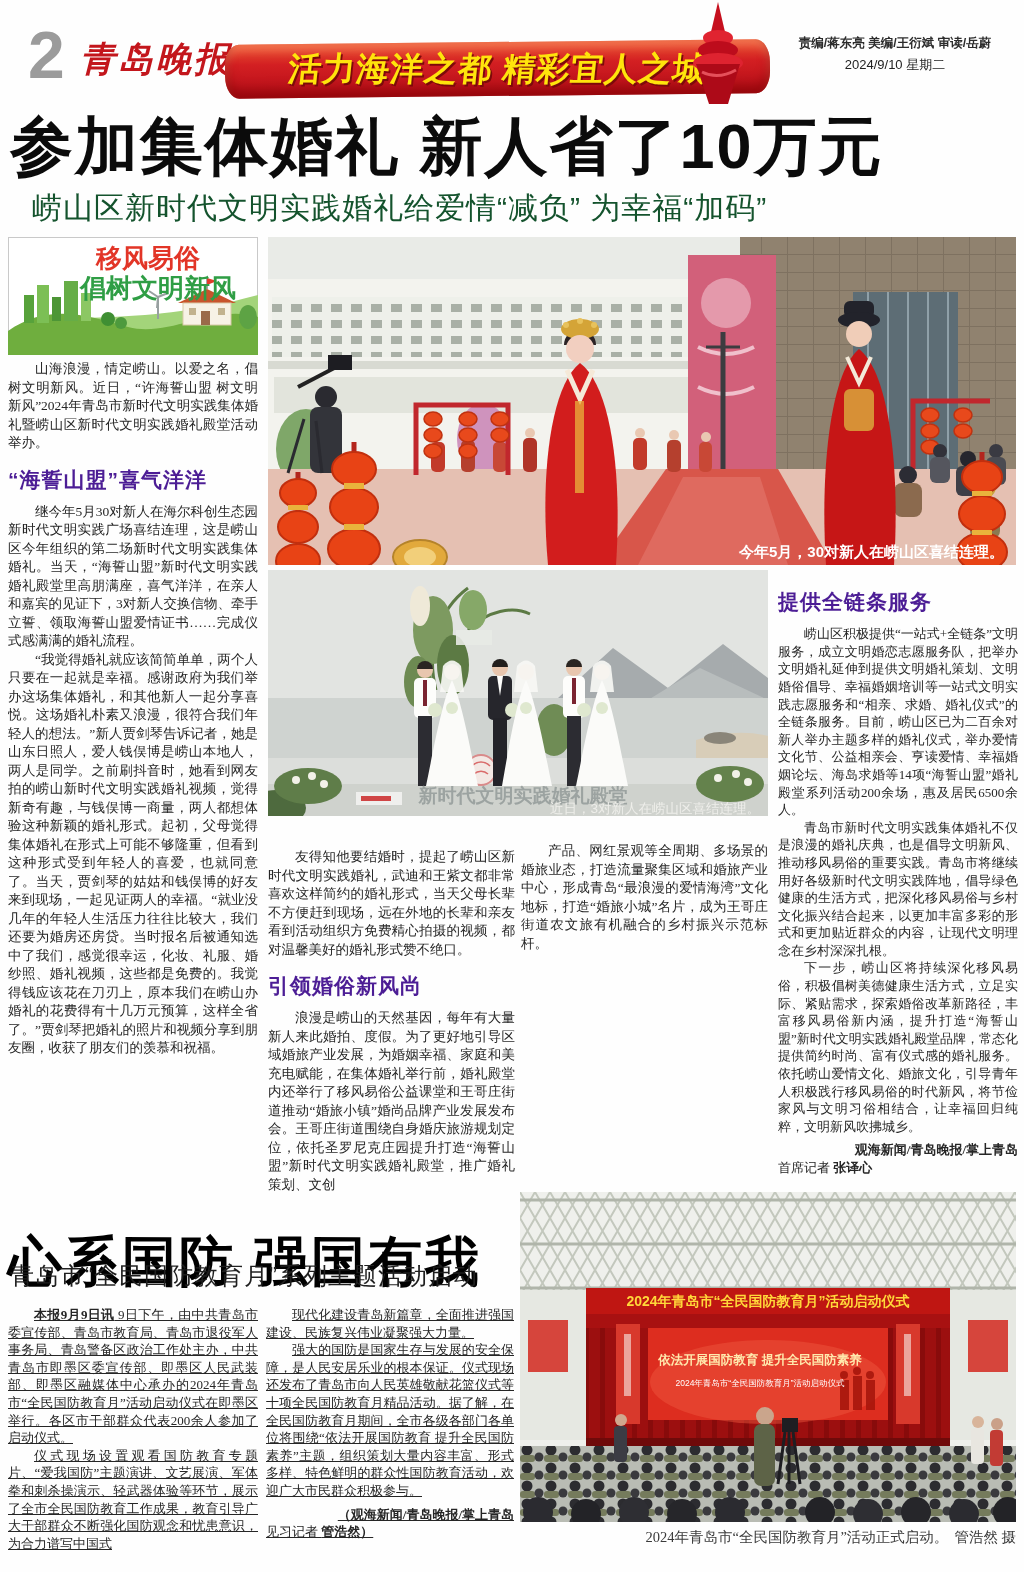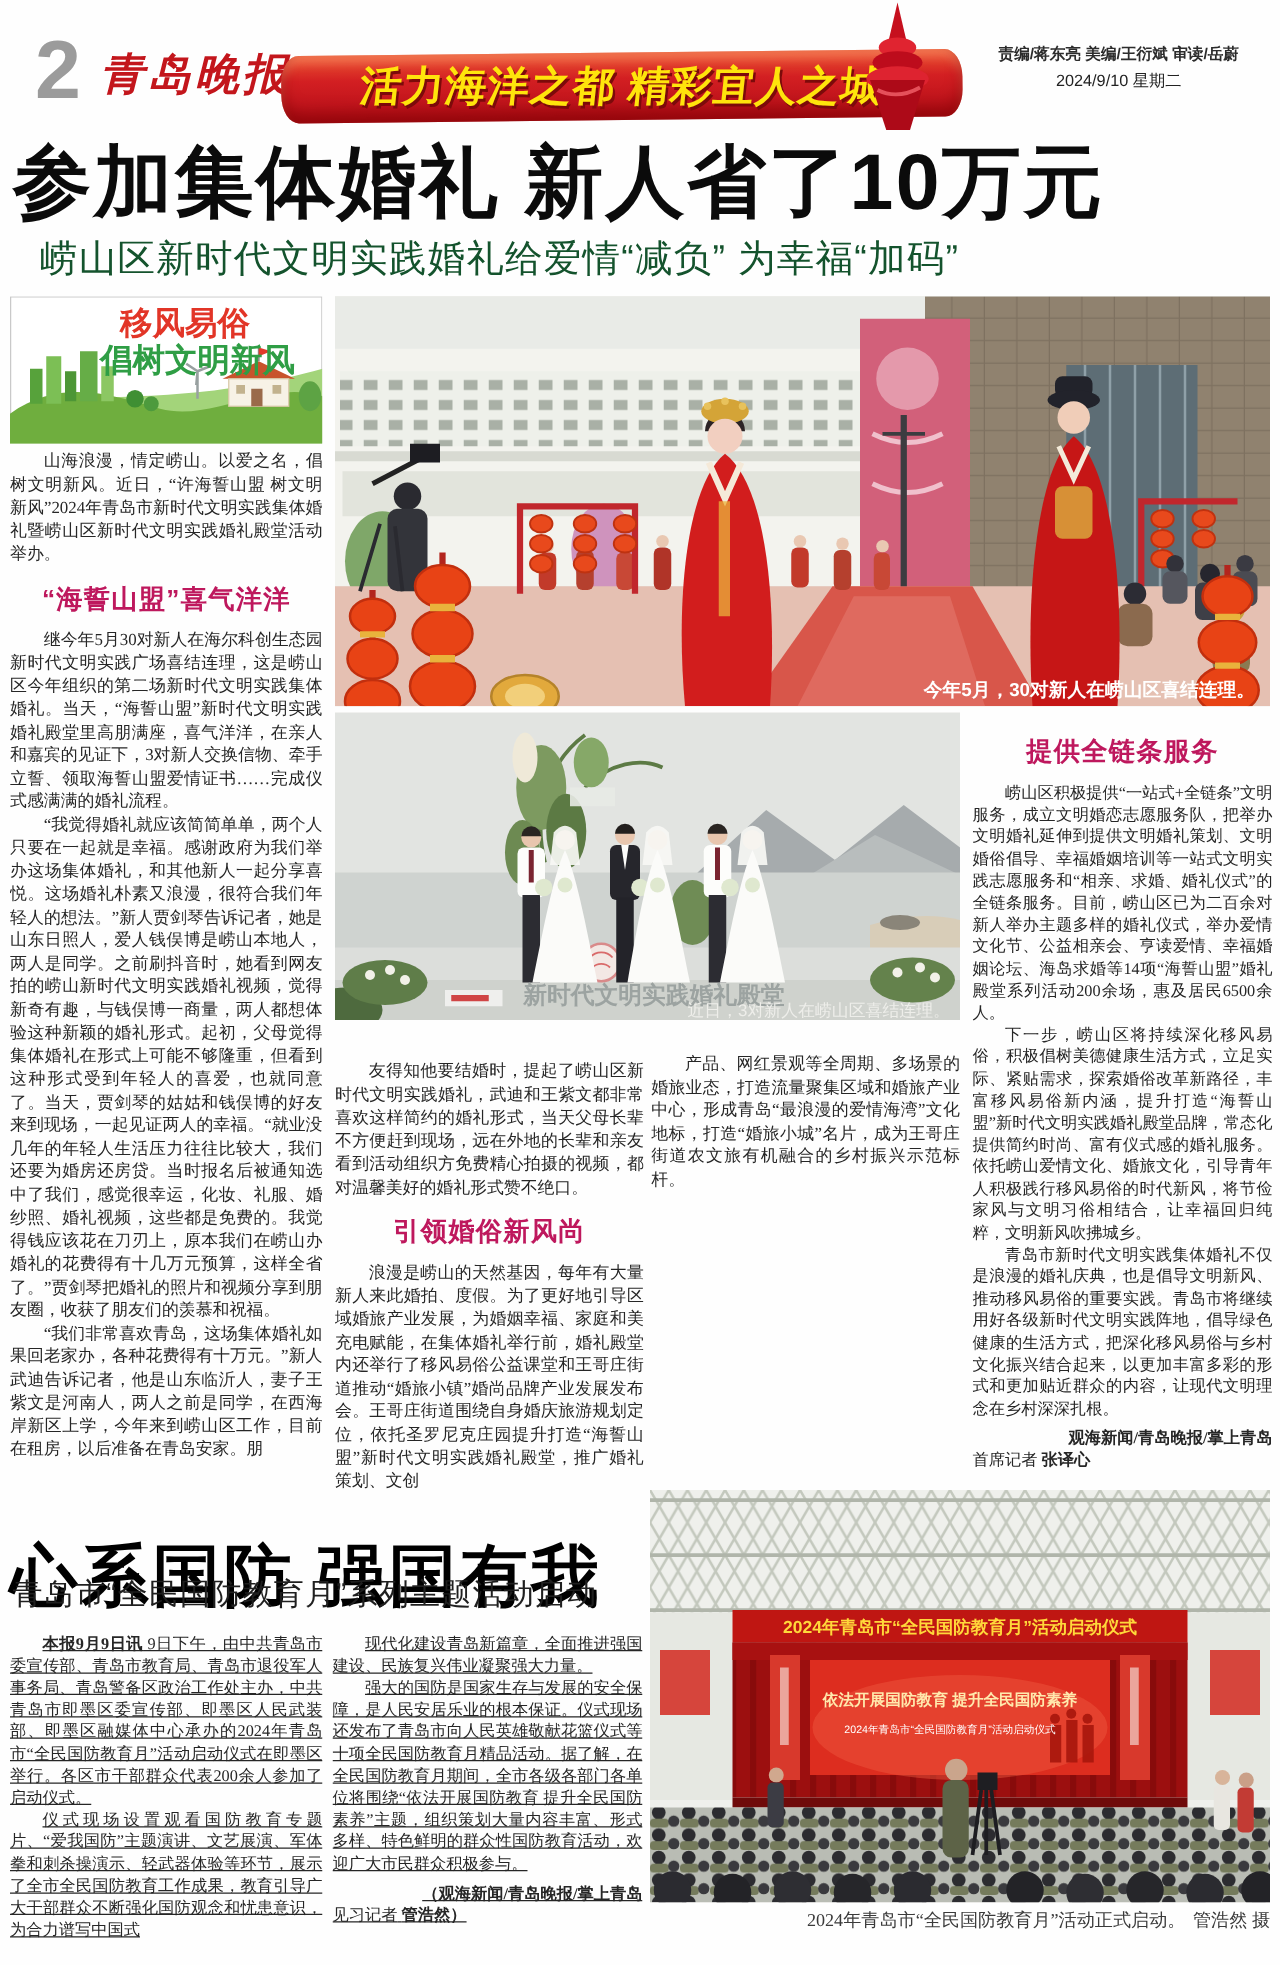--- a/index.html
+++ b/index.html
@@ -24,21 +24,21 @@
 
   
   .headline{position:absolute;left:10px;top:112px;width:1008px;white-space:nowrap;
             font:900 63px/1.08 "Liberation Sans",sans-serif;color:#0b0b0b;letter-spacing:2px;}
   .subheadline{position:absolute;left:12px;top:190px;width:1000px;white-space:nowrap;
             font:400 30px/1.2 "Liberation Sans",sans-serif;color:#14532d;letter-spacing:1px;padding-left:20px;}
 
   
   .col{position:absolute;text-align:justify;font-size:13.5px;line-height:18.5px;color:#262626;overflow:hidden;}
   .col p{margin:0;text-indent:2em;}
-  .subhead{font:700 21px/1.2 "Liberation Sans",sans-serif;color:#be185d;text-align:center;
+  .subhead{font:700 21px/1.2 "Liberation Sans",sans-serif;color:#4c1d95;
            text-indent:0 !important;margin:14px 0 11px !important;letter-spacing:1px;}
   .byline{margin-top:6px !important;text-indent:0 !important;}
   .byline .media{display:block;text-align:right;font-weight:700;}
   .byline .name{font-weight:700;}
   .lead-label{font-weight:700;}
 
   .photo{position:absolute;overflow:hidden;background:#e8e8e4;}
   .photo svg{display:block;}
 
   
@@ -330,38 +330,37 @@
       <text x="255" y="232" text-anchor="middle" font-size="19" font-weight="bold" fill="#9aa19f" opacity="0.95">新时代文明实践婚礼殿堂</text>
       <text x="492" y="243" text-anchor="end" font-size="13.5" fill="#eeeeea">近日，3对新人在崂山区喜结连理。</text>
     </svg>
   </div>
 
   <div class="col" style="left:8px;top:360px;width:250px;height:832px;">
     <p>山海浪漫，情定崂山。以爱之名，倡树文明新风。近日，“许海誓山盟  树文明新风”2024年青岛市新时代文明实践集体婚礼暨崂山区新时代文明实践婚礼殿堂活动举办。</p>
     <p class="subhead">“海誓山盟”喜气洋洋</p>
     <p>继今年5月30对新人在海尔科创生态园新时代文明实践广场喜结连理，这是崂山区今年组织的第二场新时代文明实践集体婚礼。当天，“海誓山盟”新时代文明实践婚礼殿堂里高朋满座，喜气洋洋，在亲人和嘉宾的见证下，3对新人交换信物、牵手立誓、领取海誓山盟爱情证书……完成仪式感满满的婚礼流程。</p>
     <p>“我觉得婚礼就应该简简单单，两个人只要在一起就是幸福。感谢政府为我们举办这场集体婚礼，和其他新人一起分享喜悦。这场婚礼朴素又浪漫，很符合我们年轻人的想法。”新人贾剑琴告诉记者，她是山东日照人，爱人钱俣博是崂山本地人，两人是同学。之前刷抖音时，她看到网友拍的崂山新时代文明实践婚礼视频，觉得新奇有趣，与钱俣博一商量，两人都想体验这种新颖的婚礼形式。起初，父母觉得集体婚礼在形式上可能不够隆重，但看到这种形式受到年轻人的喜爱，也就同意了。当天，贾剑琴的姑姑和钱俣博的好友来到现场，一起见证两人的幸福。“就业没几年的年轻人生活压力往往比较大，我们还要为婚房还房贷。当时报名后被通知选中了我们，感觉很幸运，化妆、礼服、婚纱照、婚礼视频，这些都是免费的。我觉得钱应该花在刀刃上，原本我们在崂山办婚礼的花费得有十几万元预算，这样全省了。”贾剑琴把婚礼的照片和视频分享到朋友圈，收获了朋友们的羡慕和祝福。</p>
-    <p>“我们非常喜欢青岛，这场集体婚礼如果回老家办，各种花费得有十万元。”新人武迪告诉记者，他是山东临沂人，妻子王紫文是河南人，两人之前是同学，在西海岸新区上学，今年来到崂山区工作，目前在租房，以后准备在青岛安家。朋</p>
   </div>
 
   <div class="col" style="left:268px;top:848px;width:247px;height:344px;">
     <p>友得知他要结婚时，提起了崂山区新时代文明实践婚礼，武迪和王紫文都非常喜欢这样简约的婚礼形式，当天父母长辈不方便赶到现场，远在外地的长辈和亲友看到活动组织方免费精心拍摄的视频，都对温馨美好的婚礼形式赞不绝口。</p>
     <p class="subhead">引领婚俗新风尚</p>
     <p>浪漫是崂山的天然基因，每年有大量新人来此婚拍、度假。为了更好地引导区域婚旅产业发展，为婚姻幸福、家庭和美充电赋能，在集体婚礼举行前，婚礼殿堂内还举行了移风易俗公益课堂和王哥庄街道推动“婚旅小镇”婚尚品牌产业发展发布会。王哥庄街道围绕自身婚庆旅游规划定位，依托圣罗尼克庄园提升打造“海誓山盟”新时代文明实践婚礼殿堂，推广婚礼策划、文创</p>
   </div>
 
   <div class="col" style="left:521px;top:842px;width:247px;height:350px;">
     <p>产品、网红景观等全周期、多场景的婚旅业态，打造流量聚集区域和婚旅产业中心，形成青岛“最浪漫的爱情海湾”文化地标，打造“婚旅小城”名片，成为王哥庄街道农文旅有机融合的乡村振兴示范标杆。</p>
   </div>
 
   <div class="col" style="left:778px;top:575px;width:240px;height:618px;font-size:13px;line-height:17.6px;">
     <p class="subhead">提供全链条服务</p>
     <p>崂山区积极提供“一站式+全链条”文明服务，成立文明婚恋志愿服务队，把举办文明婚礼延伸到提供文明婚礼策划、文明婚俗倡导、幸福婚姻培训等一站式文明实践志愿服务和“相亲、求婚、婚礼仪式”的全链条服务。目前，崂山区已为二百余对新人举办主题多样的婚礼仪式，举办爱情文化节、公益相亲会、亨读爱情、幸福婚姻论坛、海岛求婚等14项“海誓山盟”婚礼殿堂系列活动200余场，惠及居民6500余人。</p>
+    <p>青岛市新时代文明实践集体婚礼不仅是浪漫的婚礼庆典，也是倡导文明新风、推动移风易俗的重要实践。青岛市将继续用好各级新时代文明实践阵地，倡导绿色健康的生活方式，把深化移风易俗与乡村文化振兴结合起来，以更加丰富多彩的形式和更加贴近群众的内容，让现代文明理念在乡村深深扎根。</p>
     <p>下一步，崂山区将持续深化移风易俗，积极倡树美德健康生活方式，立足实际、紧贴需求，探索婚俗改革新路径，丰富移风易俗新内涵，提升打造“海誓山盟”新时代文明实践婚礼殿堂品牌，常态化提供简约时尚、富有仪式感的婚礼服务。依托崂山爱情文化、婚旅文化，引导青年人积极践行移风易俗的时代新风，将节俭家风与文明习俗相结合，让幸福回归纯粹，文明新风吹拂城乡。</p>
-    <p>青岛市新时代文明实践集体婚礼不仅是浪漫的婚礼庆典，也是倡导文明新风、推动移风易俗的重要实践。青岛市将继续用好各级新时代文明实践阵地，倡导绿色健康的生活方式，把深化移风易俗与乡村文化振兴结合起来，以更加丰富多彩的形式和更加贴近群众的内容，让现代文明理念在乡村深深扎根。</p>
     <p class="byline">
       <span class="media">观海新闻/青岛晚报/掌上青岛</span>
       <span>首席记者</span>
       <span class="name">张译心</span>
     </p>
   </div>
 
   <div class="d-headline">心系国防  强国有我</div>
   <div class="d-subheadline">青岛市“全民国防教育月”系列主题活动启动</div>
 

